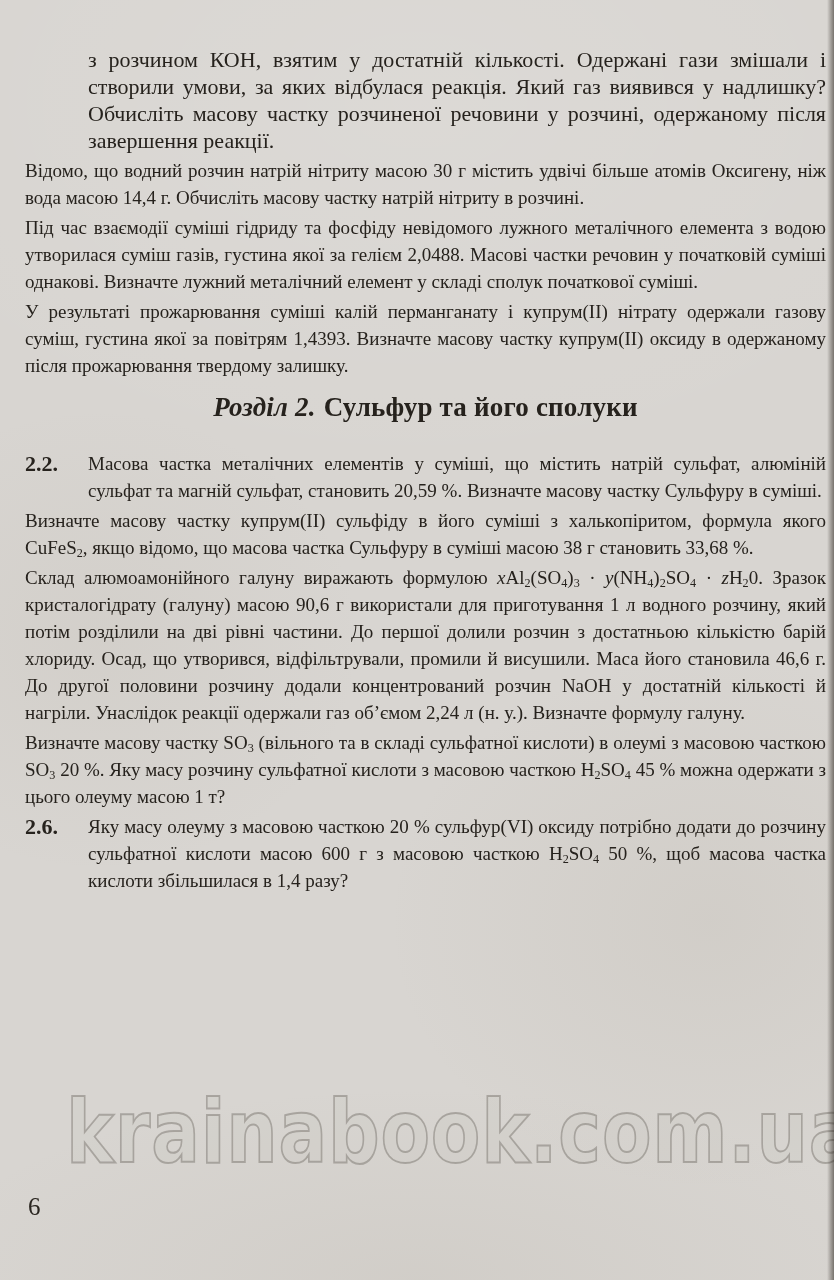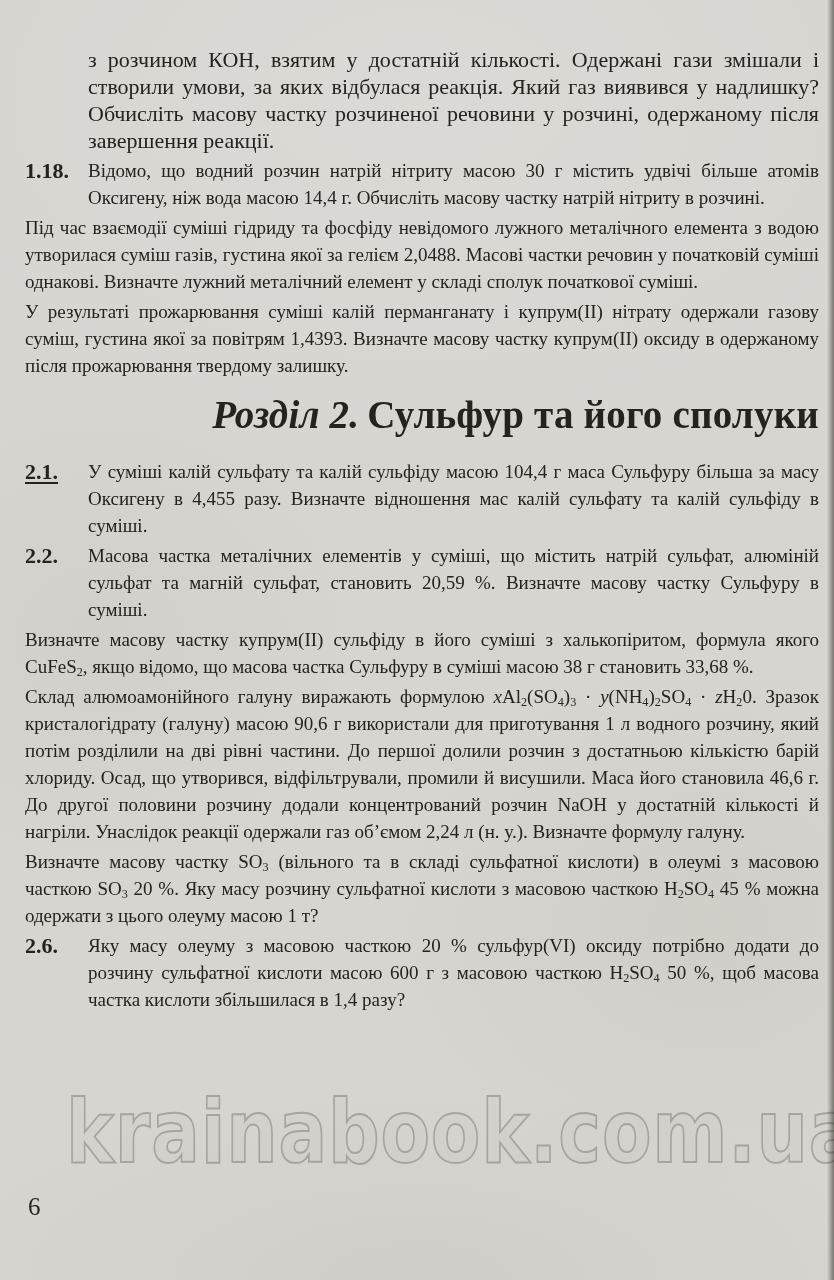--- a/index.html
+++ b/index.html
@@ -4,21 +4,21 @@
 <style>
   html,body{margin:0;padding:0;}
   body{
     width:834px;height:1280px;overflow:hidden;position:relative;
     font-family:"Liberation Serif","DejaVu Serif",serif;
     color:#26221d;
     background:#d8d5d1;
   }
   .page{
     position:absolute;inset:0;box-sizing:border-box;
-    padding:46px 15px 0 25px;
+    padding:46px 8px 0 25px;
     background:
       radial-gradient(120% 50% at 50% 8%, rgba(255,255,255,0.10), rgba(255,255,255,0) 60%),
       radial-gradient(55% 30% at 85% 72%, rgba(150,140,122,0.10), rgba(150,140,122,0) 70%),
       radial-gradient(45% 26% at 12% 50%, rgba(150,140,122,0.08), rgba(150,140,122,0) 70%),
       radial-gradient(80% 20% at 50% 100%, rgba(160,152,138,0.12), rgba(160,152,138,0) 75%),
       #d8d5d1;
   }
   .edge-right{
     position:absolute;top:0;right:0;width:7px;height:100%;z-index:5;
     background:linear-gradient(to right, rgba(40,34,28,0), rgba(40,34,28,0.55));
@@ -37,22 +37,22 @@
     text-decoration-thickness:2px;
     text-underline-offset:3px;
   }
   .ptext{
     flex:1;text-align:justify;font-size:19px;line-height:27px;
   }
   .ptext sub, .intro sub{
     font-size:0.64em;line-height:0;position:relative;top:0.22em;vertical-align:baseline;
   }
   .section-head{
-    margin:13px 0 21px 0;text-align:right;
-    font-size:39px;font-weight:bold;letter-spacing:0.2px;
+    margin:13px 0 27px 0;text-align:center;
+    font-size:27px;font-weight:bold;letter-spacing:0.2px;
   }
   .section-head .prefix{font-style:italic;margin-right:8px;}
   .watermark{
     position:absolute;left:66px;top:1080px;z-index:4;
     font-family:"DejaVu Sans","Liberation Sans",sans-serif;
     font-size:88px;font-weight:bold;white-space:nowrap;
     transform:scaleX(0.82);transform-origin:left center;
     color:rgba(190,186,180,0.12);
     -webkit-text-stroke:2px rgba(105,100,93,0.42);
     letter-spacing:1px;
@@ -65,42 +65,37 @@
 </style>
 </head>
 <body>
 
 <div class="page">
 
   <p class="intro">з розчином КОН, взятим у достатній кількості. Одержані гази змішали і створили умови, за яких відбулася реакція. Який газ виявився у надлишку? Обчисліть масову частку розчиненої речовини у розчині, одержаному після завершення реакції.</p>
 
   <div>
   <div class="problem">
-    <span class="plabel"><span class="lab-inner">1.18.</span></span>
     <span class="ptext">Відомо, що водний розчин натрій нітриту масою 30 г містить удвічі більше атомів Оксигену, ніж вода масою 14,4 г. Обчисліть масову частку натрій нітриту в розчині.</span>
   </div>
 
   <div class="problem">
     <span class="ptext">Під час взаємодії суміші гідриду та фосфіду невідомого лужного металічного елемента з водою утворилася суміш газів, густина якої за гелієм 2,0488. Масові частки речовин у початковій суміші однакові. Визначте лужний металічний елемент у складі сполук початкової суміші.</span>
   </div>
 
   <div class="problem">
     <span class="ptext">У результаті прожарювання суміші калій перманганату і купрум(II) нітрату одержали газову суміш, густина якої за повітрям 1,4393. Визначте масову частку купрум(II) оксиду в одержаному після прожарювання твердому залишку.</span>
   </div>
 </div>
 
   <h2 class="section-head">
     <span class="prefix">Розділ 2.</span><span>Сульфур та його сполуки</span>
   </h2>
 
   <div>
-  <div class="problem">
-    <span class="plabel u"><span class="lab-inner">2.1.</span></span>
-    <span class="ptext">У суміші калій сульфату та калій сульфіду масою 104,4 г маса Сульфуру більша за масу Оксигену в 4,455 разу. Визначте відношення мас калій сульфату та калій сульфіду в суміші.</span>
-  </div>
 
   <div class="problem">
     <span class="plabel"><span class="lab-inner">2.2.</span></span>
     <span class="ptext">Масова частка металічних елементів у суміші, що містить натрій сульфат, алюміній сульфат та магній сульфат, становить 20,59 %. Визначте масову частку Сульфуру в суміші.</span>
   </div>
 
   <div class="problem">
     <span class="ptext">Визначте масову частку купрум(II) сульфіду в його суміші з халькопіритом, формула якого CuFeS<sub>2</sub>, якщо відомо, що масова частка Сульфуру в суміші масою 38 г становить 33,68 %.</span>
   </div>
 

